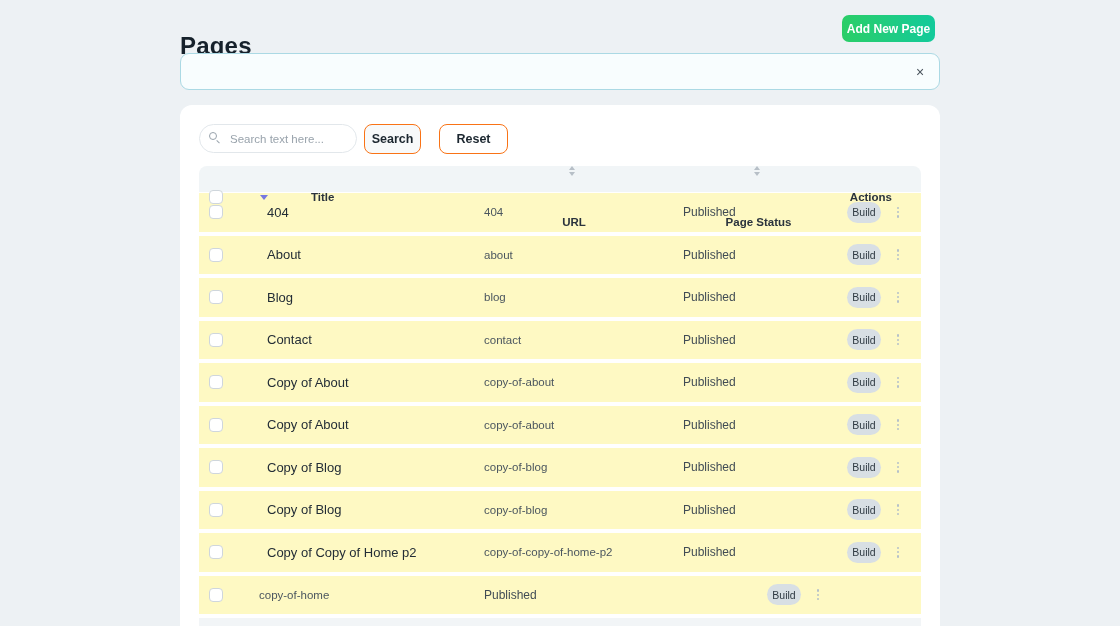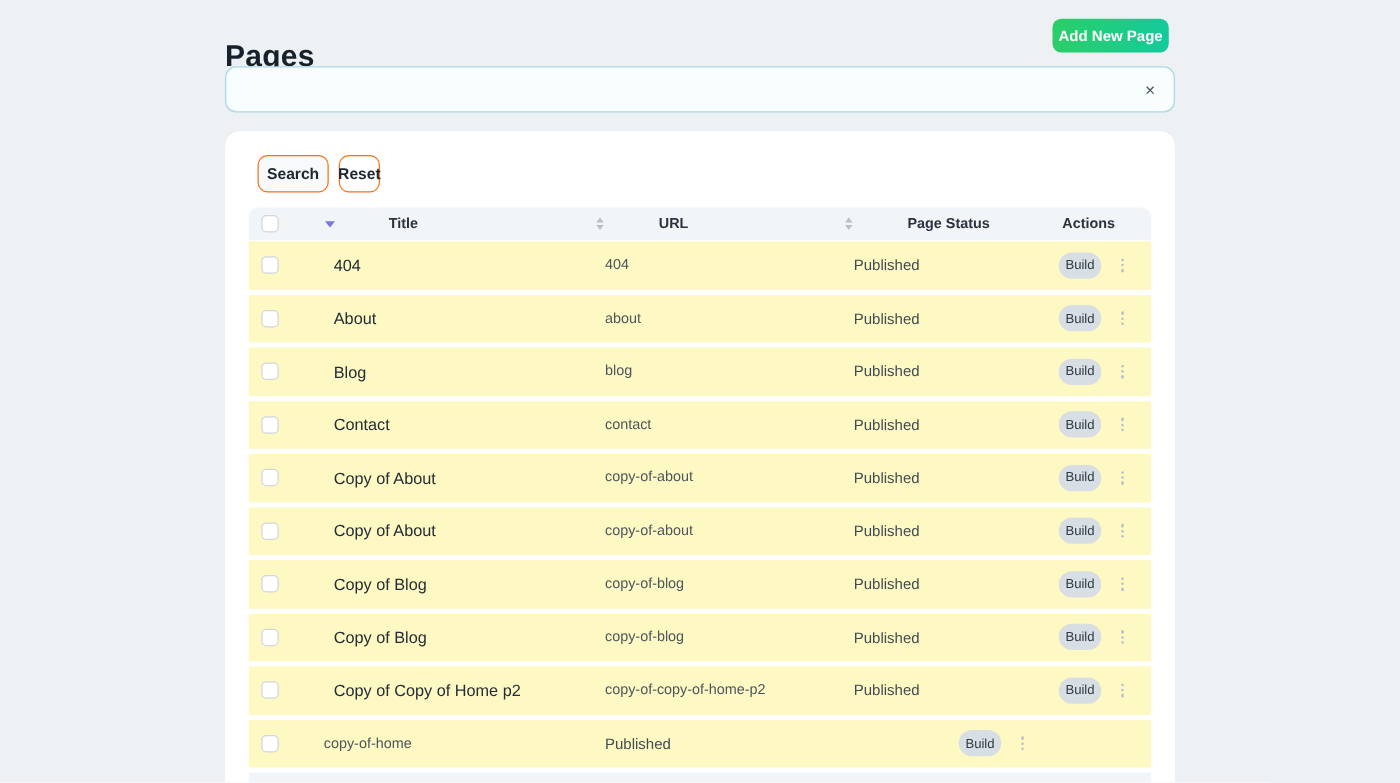--- a/index.html
+++ b/index.html
@@ -62,37 +62,37 @@
     position: absolute; left: 8px; top: 8px; width: 4px; height: 1.4px;
     background: #99a3ac; transform: rotate(45deg); transform-origin: left top;
   }
   .btn {
     height: 30px; border: 1px solid #f97316; border-radius: 8px; cursor: pointer;
     font-size: 12.5px; font-weight: bold; color: #1c2730;
     font-family: "Liberation Sans", sans-serif;
     display: flex; align-items: center; justify-content: center;
   }
   .btn-search { width: 57px; margin-left: 7px; background: #f7f9fa; }
-  .btn-reset  { width: 33px; margin-left: 8px; background: #ffffff; }
+  .btn-reset  { width: 69px; margin-left: 18px; background: #ffffff; }
 
   
   .table { position: absolute; left: 19px; top: 61px; width: 722px; }
   .grid-cols {
     display: grid;
     grid-template-columns: 48px 225px 199px 170px 1fr;
     align-items: center;
   }
   .thead {
     height: 26px; background: #f1f5f7; border-radius: 8px 8px 0 0;
     font-size: 11.5px; font-weight: bold; color: #2a333d;
   }
   .th { display: flex; align-items: center; gap: 40px; }
   .th-check { padding-left: 10px; }
   .th-title { padding-left: 13px; }
-  .th-url, .th-status { padding-left: 5px; }
+  .th-url, .th-status { padding-left: 5px; flex-direction: column; }
   .th-actions { justify-content: flex-end; padding-right: 29px; }
 
   .checkbox {
     width: 14px; height: 14px; border: 1.5px solid #cfd6dc; border-radius: 4px;
     background: #fff; cursor: pointer; display: inline-block; flex: none;
   }
 
   .sort-desc {
     width: 0; height: 0; margin-right: 3px;
     border-left: 4px solid transparent; border-right: 4px solid transparent;
@@ -139,20 +139,27 @@
 
 <button class="add-btn">Add New Page</button>
 
 <div class="banner">
   <button class="banner-close">×</button>
 </div>
 
 <div class="card">
 
   <div class="search-row">
+    <div class="search-box">
+      <span class="mag-icon">
+          <span class="lens"></span>
+          <span class="handle"></span>
+        </span>
+      <input type="text" placeholder="Search text here..." style="">
+    </div>
     <button class="btn btn-search">Search</button>
     <button class="btn btn-reset">Reset</button>
   </div>
 
   <div class="table">
     <div class="thead grid-cols">
       <div class="th th-check">
           <span class="checkbox"></span>
         </div>
       <div class="th th-title">

